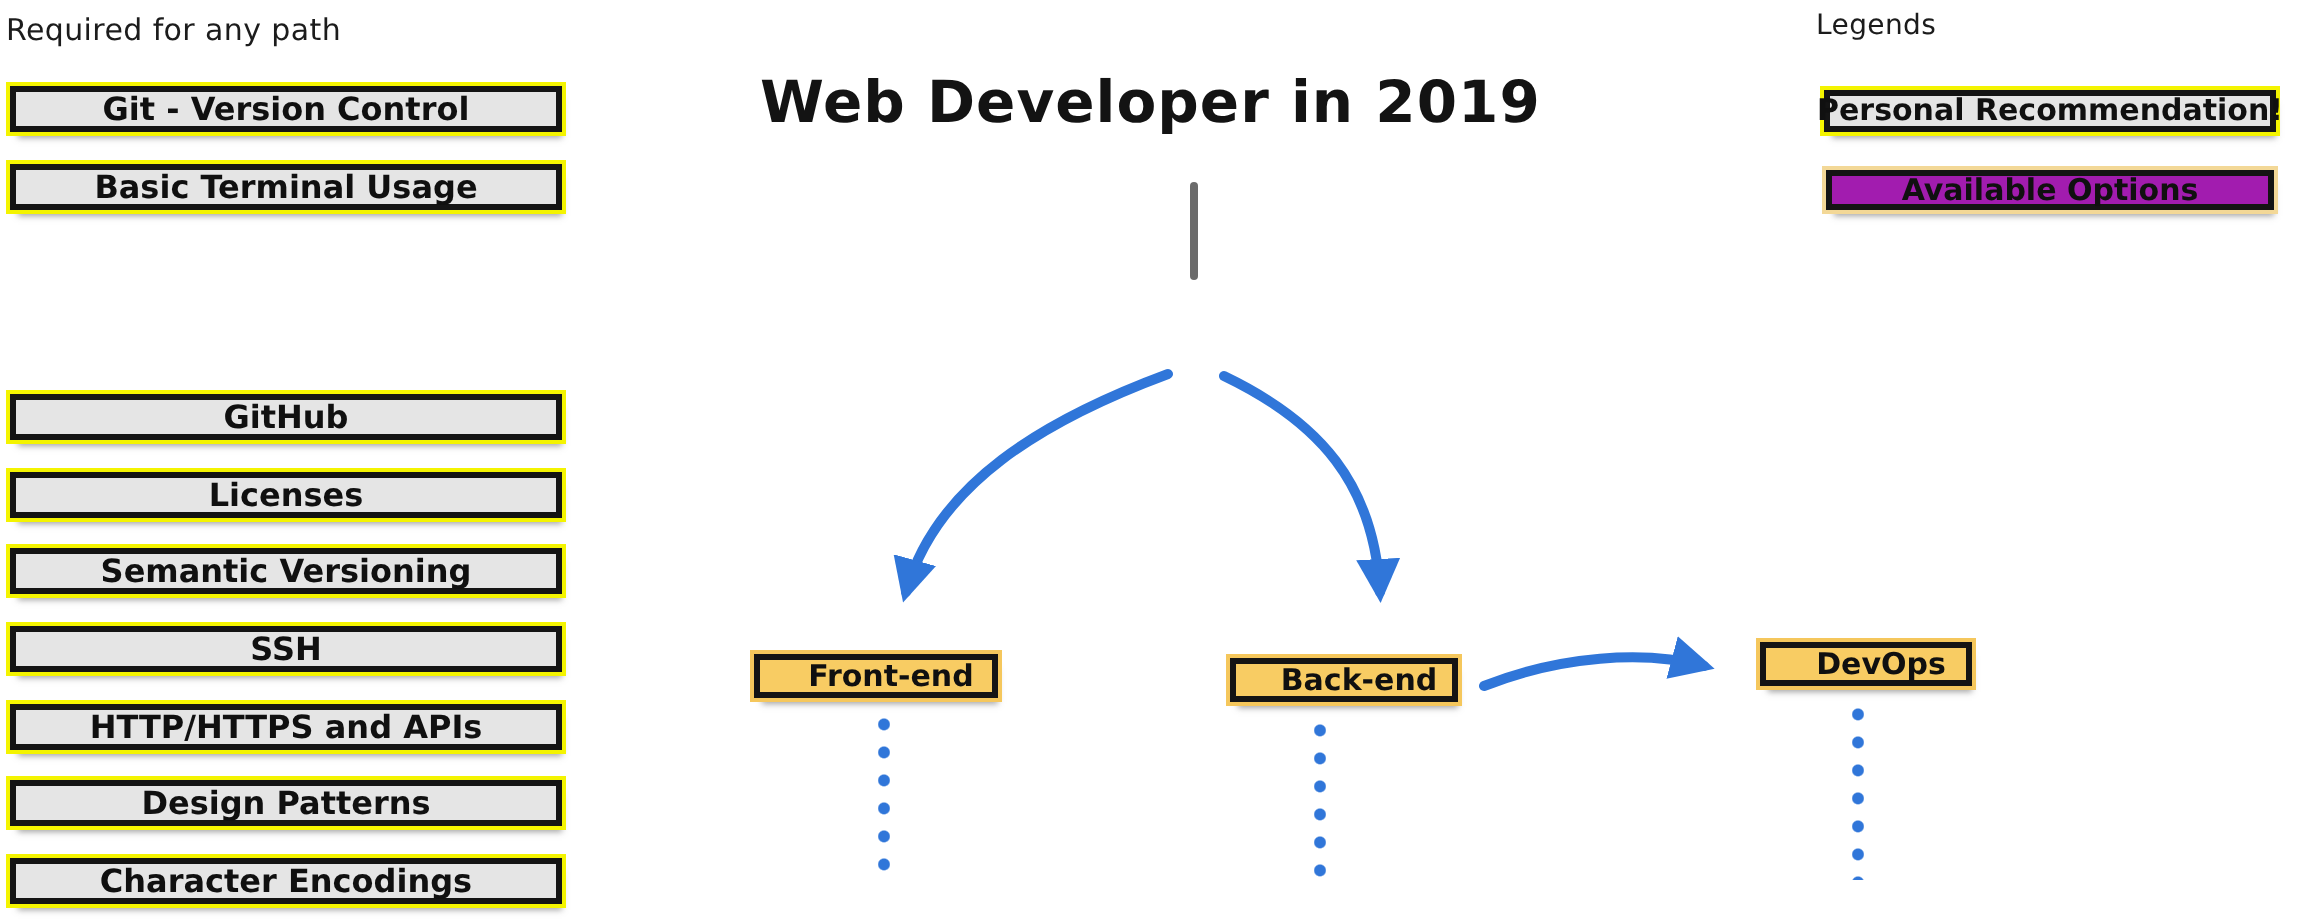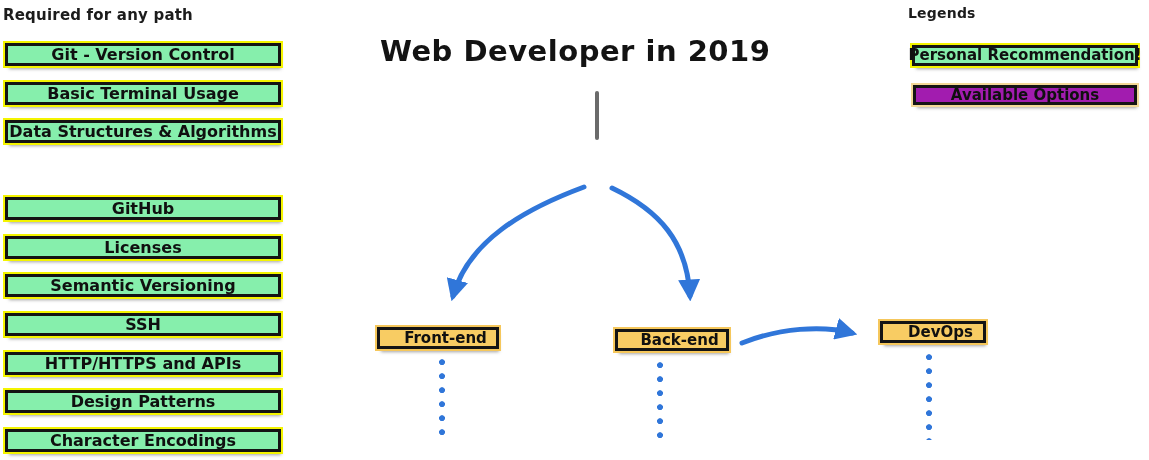--- a/index.html
+++ b/index.html
@@ -2,29 +2,29 @@
 <html><head>
 <meta charset="utf-8">
 <style>
   * { margin:0; padding:0; box-sizing:border-box; }
   body { background:#ffffff; font-family:"DejaVu Sans","Liberation Sans",sans-serif; }
   .canvas {
     position:relative; width:1149px; height:460px; background:#ffffff; overflow:hidden;
     color:#141414;
   }
   .heading {
-    position:absolute; font-weight:700; color:#1c1c1c; letter-spacing:.2px;
+    position:absolute; font-weight:400; color:#1c1c1c; letter-spacing:.2px;
   }
   .node {
     position:absolute; display:flex; align-items:center; justify-content:center;
     border:3px solid #141414; font-weight:700; color:#101010; white-space:nowrap;
     line-height:1;
   }
   .yellow {
-    background:#86efac;
+    background:#e5e5e5;
     box-shadow:0 0 0 2px #F4F400, 2px 5px 3px -2px rgba(75,75,75,.5);
   }
   .gold {
     background:#F8CC63;
     box-shadow:0 0 0 2px #F5C75C, 2px 5px 3px -2px rgba(75,75,75,.5);
   }
   .tan {
     background:#a21caf;
     box-shadow:0 0 0 2px #F3D897, 2px 5px 3px -2px rgba(75,75,75,.5);
   }
@@ -55,23 +55,20 @@
 
 <div class="canvas">
 
   <div class="heading" style="left:3px; top:6px; font-size:15px;">Required for any path</div>
 
   <div class="node yellow topic" style="top:43px">
       <span>Git - Version Control</span>
     </div>
   <div class="node yellow topic" style="top:82px">
       <span>Basic Terminal Usage</span>
-    </div>
-  <div class="node yellow topic" style="top:120px">
-      <span>Data Structures &amp; Algorithms</span>
     </div>
   <div class="node yellow topic" style="top:197px">
       <span>GitHub</span>
     </div>
   <div class="node yellow topic" style="top:236px">
       <span>Licenses</span>
     </div>
   <div class="node yellow topic" style="top:274px">
       <span>Semantic Versioning</span>
     </div>

